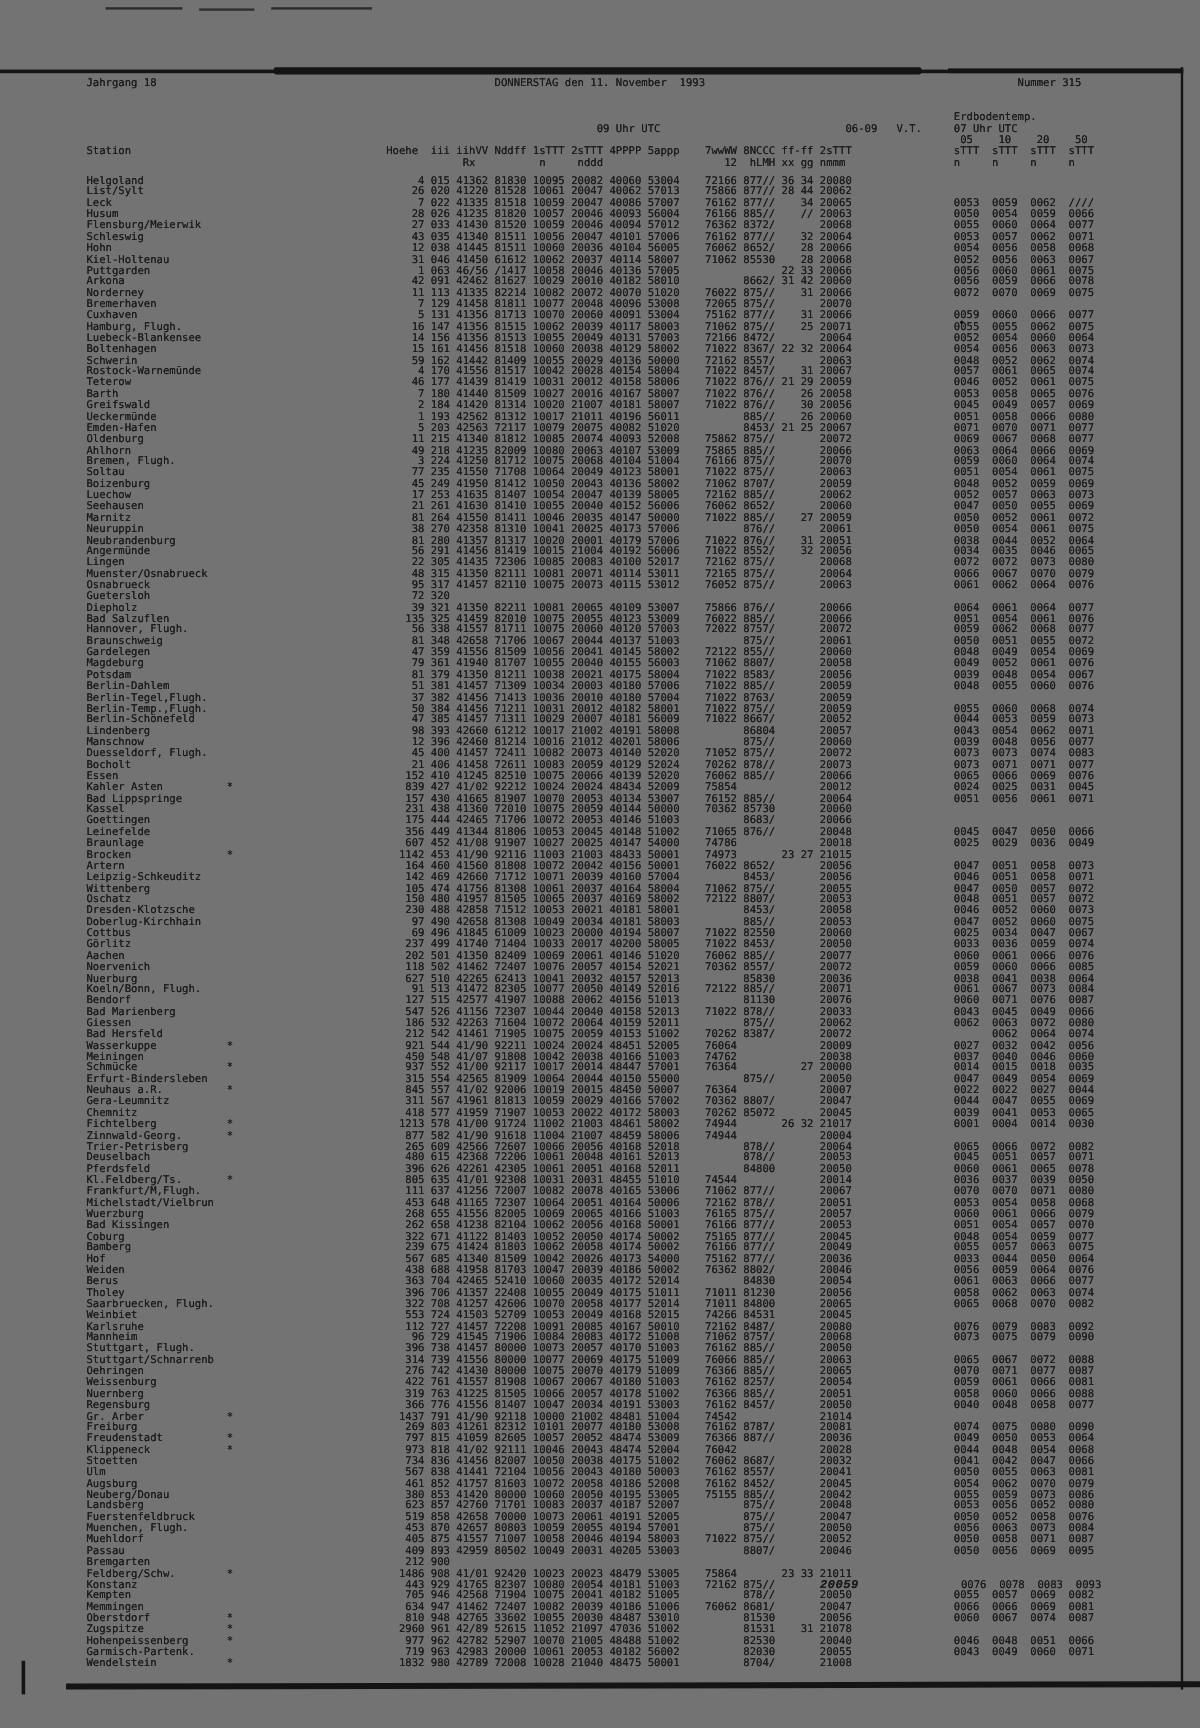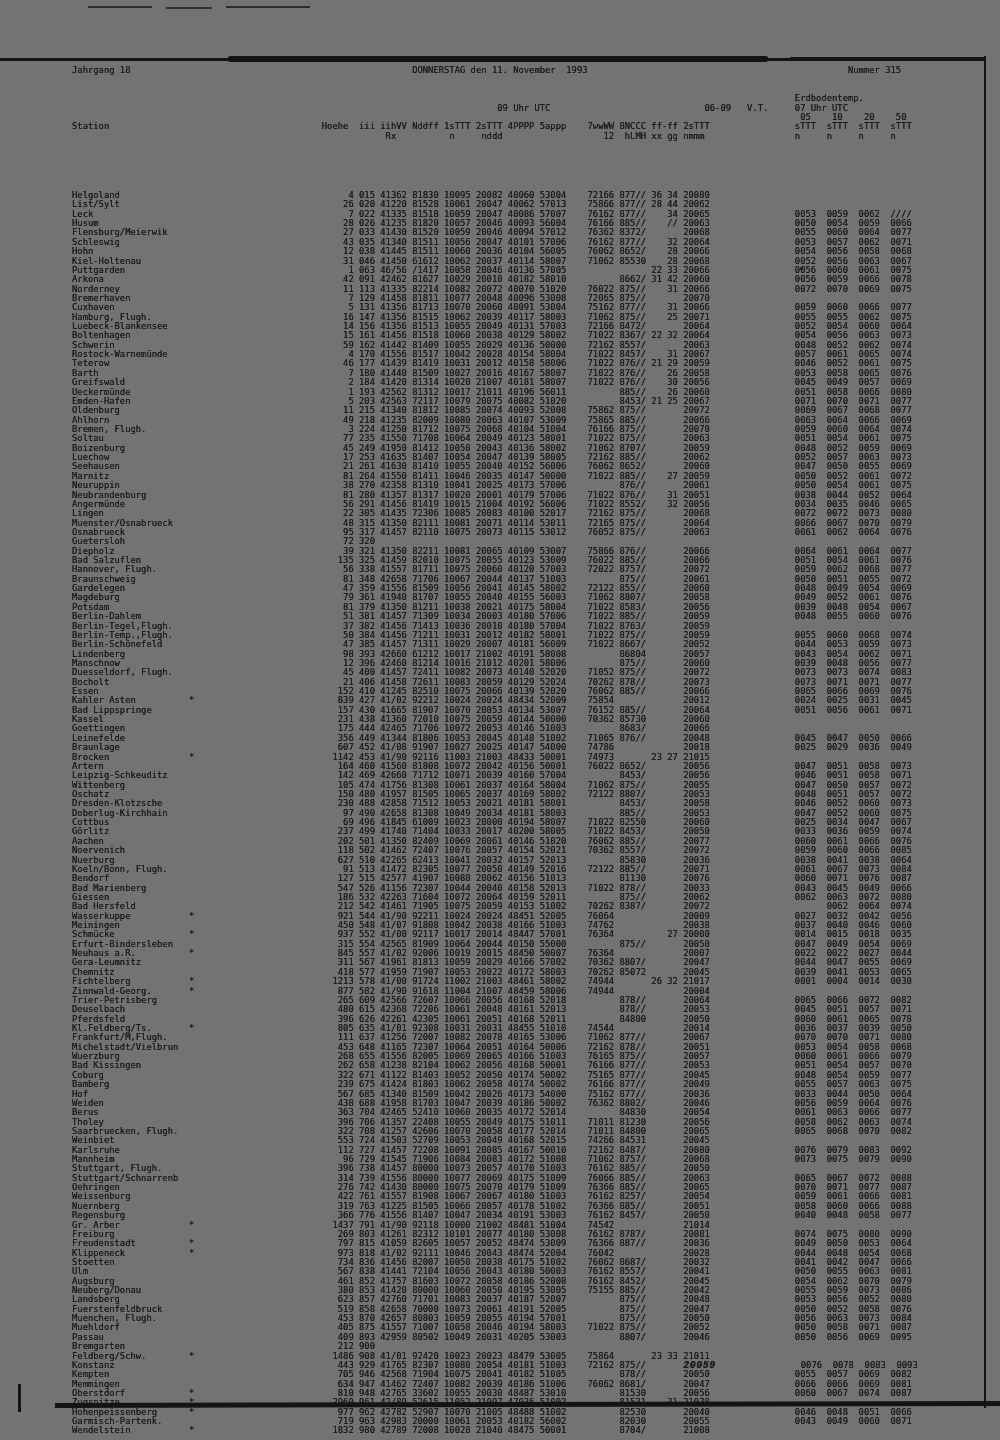--- a/index.html
+++ b/index.html
@@ -3,21 +3,21 @@
 <meta charset="utf-8">
 <style>
   html,body{margin:0;padding:0;}
   body{background:#dcdcdc;}
   .page{position:relative;width:1000px;height:1440px;background:#737373;overflow:hidden;
         font-family:"DejaVu Sans Mono",monospace;}
   .doc{position:absolute;left:72px;margin:0;font-size:8.83px;line-height:9.37px;color:#1c1c1c;
        white-space:pre;text-shadow:0 0 .45px rgba(15,15,15,.85);}
   .doc div{height:9.37px;}
   #hdr{top:66px;}
-  #tbl{top:147px;margin-top:44px;}
+  #tbl{top:147px;}
   .hw{font-family:Liberation Mono, monospace;font-weight:700;font-style:italic;font-size:10px;
       letter-spacing:.5px;}
   .art{position:absolute;background:#141414;}
 </style>
 </head>
 <body>
 
 <div class="page">
 
   <div class="art" style="left:88px;top:6px;width:64px;height:2px;opacity:.75;"></div>

